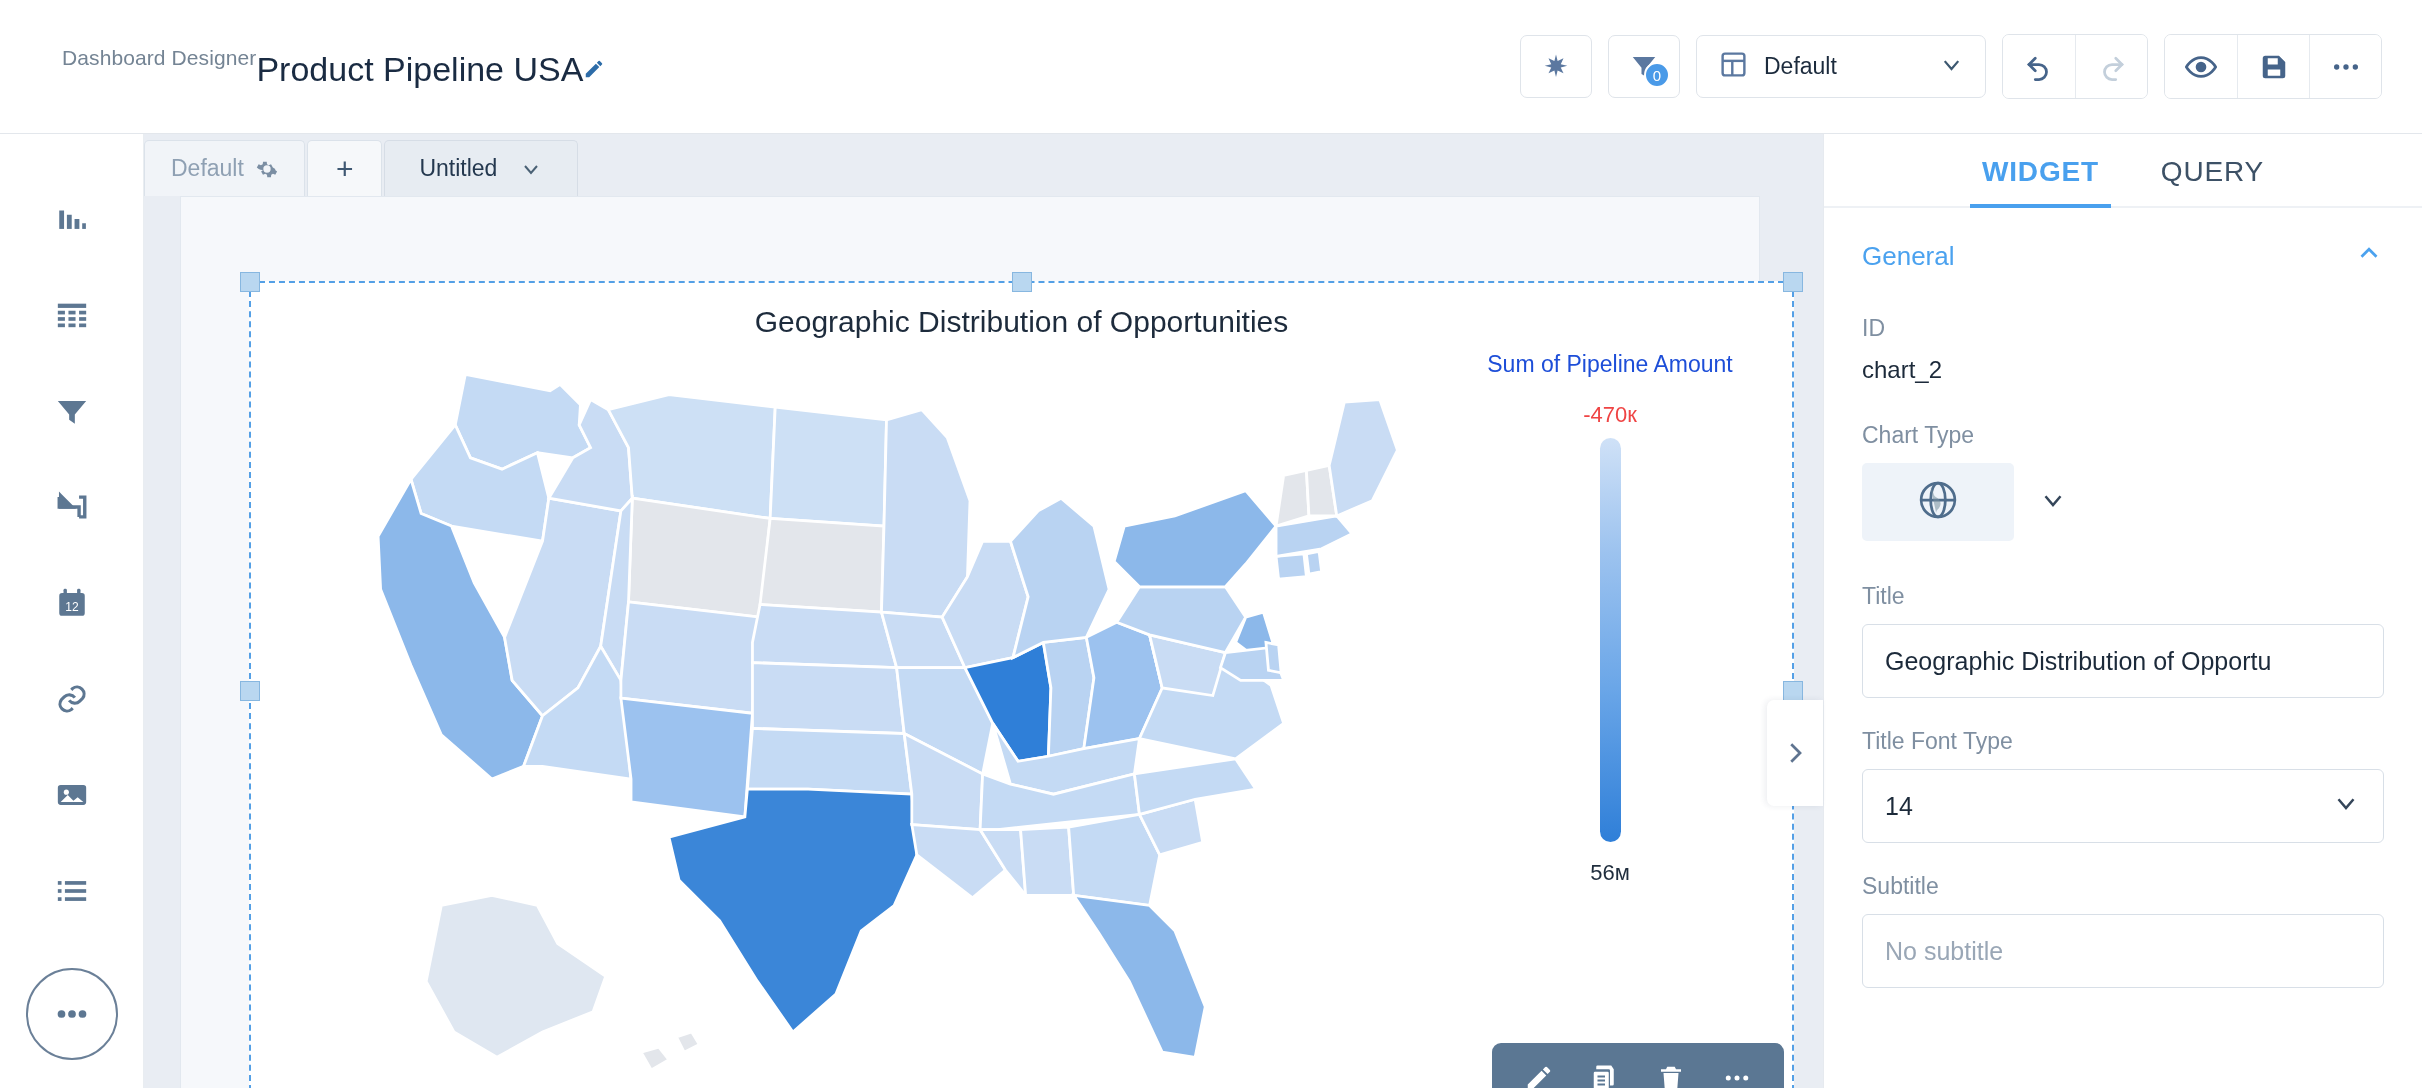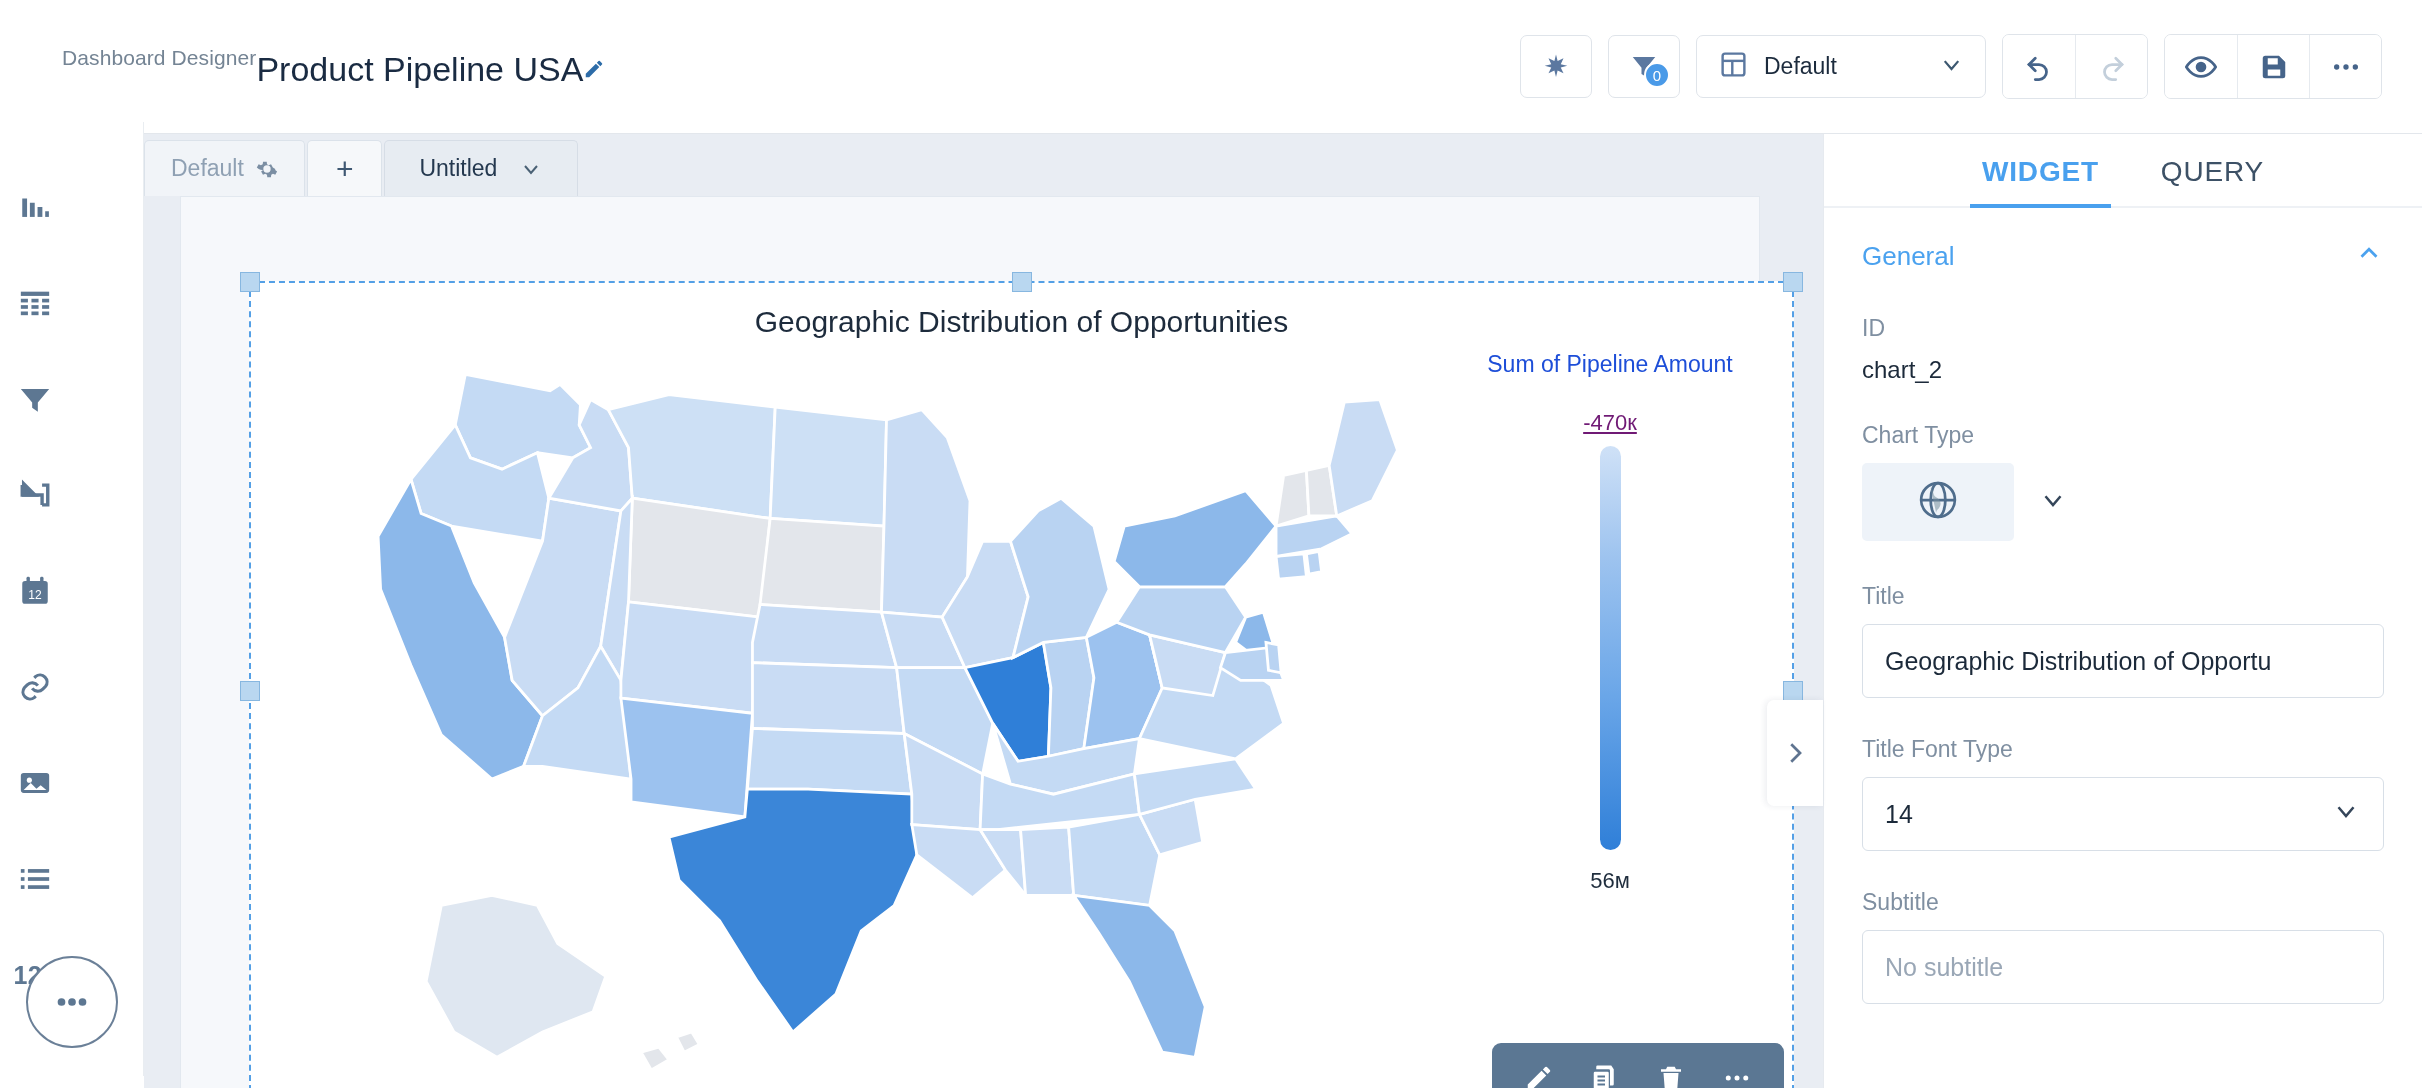--- a/index.html
+++ b/index.html
@@ -42,23 +42,23 @@
   .layout-select {
     display: flex; align-items: center; gap: 14px; height: 63px;
     border: 1px solid #dfe4ea; border-radius: 7px; padding: 0 20px 0 22px;
     background: #fff; cursor: pointer; min-width: 290px; justify-content: space-between;
   }
   .layout-select .ls-left { display: flex; align-items: center; gap: 16px; }
   .layout-select .ls-label { font-size: 23px; color: #1c2b3d; }
 
   
   .rail {
-    position: absolute; top: 122px; left: 0; width: 144px; height: 954px;
+    position: absolute; top: 134px; left: 0; width: 144px; height: 954px;
     background: #ffffff; border-right: 1px solid #e9edf1;
-    display: flex; flex-direction: column; align-items: flex-start;
+    display: flex; flex-direction: column; align-items: center;
     padding-top: 50px;
     gap: 7px;
   }
   .rail-item {
     width: 70px; height: 70px; margin-bottom: 19px;
     display: flex; align-items: center; justify-content: center;
     color: #5d7792; cursor: pointer; border-radius: 6px;
   }
   .rail-123 { font-size: 25px; font-weight: bold; color: #5d7792; letter-spacing: .5px; }
   .rail-fab {
@@ -113,21 +113,21 @@
     text-align: center; font-size: 30px; color: #1d2b3c;
   }
 
   
   .map-area { position: absolute; top: 66px; left: 0; width: 1290px; height: 750px; }
   .map-area svg { width: 100%; height: 100%; display: block; }
 
   
   .legend { position: absolute; right: 32px; top: 68px; width: 300px; text-align: center; }
   .legend-title { font-size: 23px; color: #1d4ed8; white-space: nowrap; }
-  .legend-max { font-size: 22px; color: #701a75; margin-top: 32px; text-decoration: underline; }
+  .legend-max { font-size: 22px; color: #ef4444; margin-top: 24px; }
   .legend-bar {
     width: 21px; height: 404px; margin: 10px auto 0; border-radius: 11px;
     background: linear-gradient(to bottom, #cfe1f7 0%, #9dc3ef 28%, #6aa6e8 62%, #2f7fd8 100%);
   }
   .legend-min { font-size: 22px; color: #1f2d3d; margin-top: 18px; }
 
   
   .widget-actions {
     position: absolute; right: 8px; bottom: -14px;
     height: 70px; background: #5b7793; border-radius: 9px;
@@ -163,21 +163,21 @@
   .field-label { font-size: 23px; color: #7f8fa1; margin-bottom: 14px; }
   .field-value { font-size: 24px; color: #1c2a3a; margin-bottom: 38px; }
   .chart-type-row { display: flex; align-items: center; gap: 24px; margin-bottom: 42px; }
   .chart-type-box {
     width: 152px; height: 78px; background: #eef3f9; border-radius: 5px;
     display: flex; align-items: center; justify-content: center; cursor: pointer;
   }
   .input-box {
     width: 100%; height: 74px; border: 1px solid #d8dfe7; border-radius: 6px;
     display: flex; align-items: center; padding: 0 22px; font-size: 25px;
-    color: #1c2a3a; margin-bottom: 38px; background: #fff; cursor: text;
+    color: #1c2a3a; margin-bottom: 30px; background: #fff; cursor: text;
     overflow: hidden; white-space: nowrap;
   }
   .input-box.select { justify-content: space-between; cursor: pointer; }
   .input-box.placeholder { color: #9aa7b6; }
 </style>
 </head>
 <body>
 
 <div class="app-header">
   <div class="title-block">

